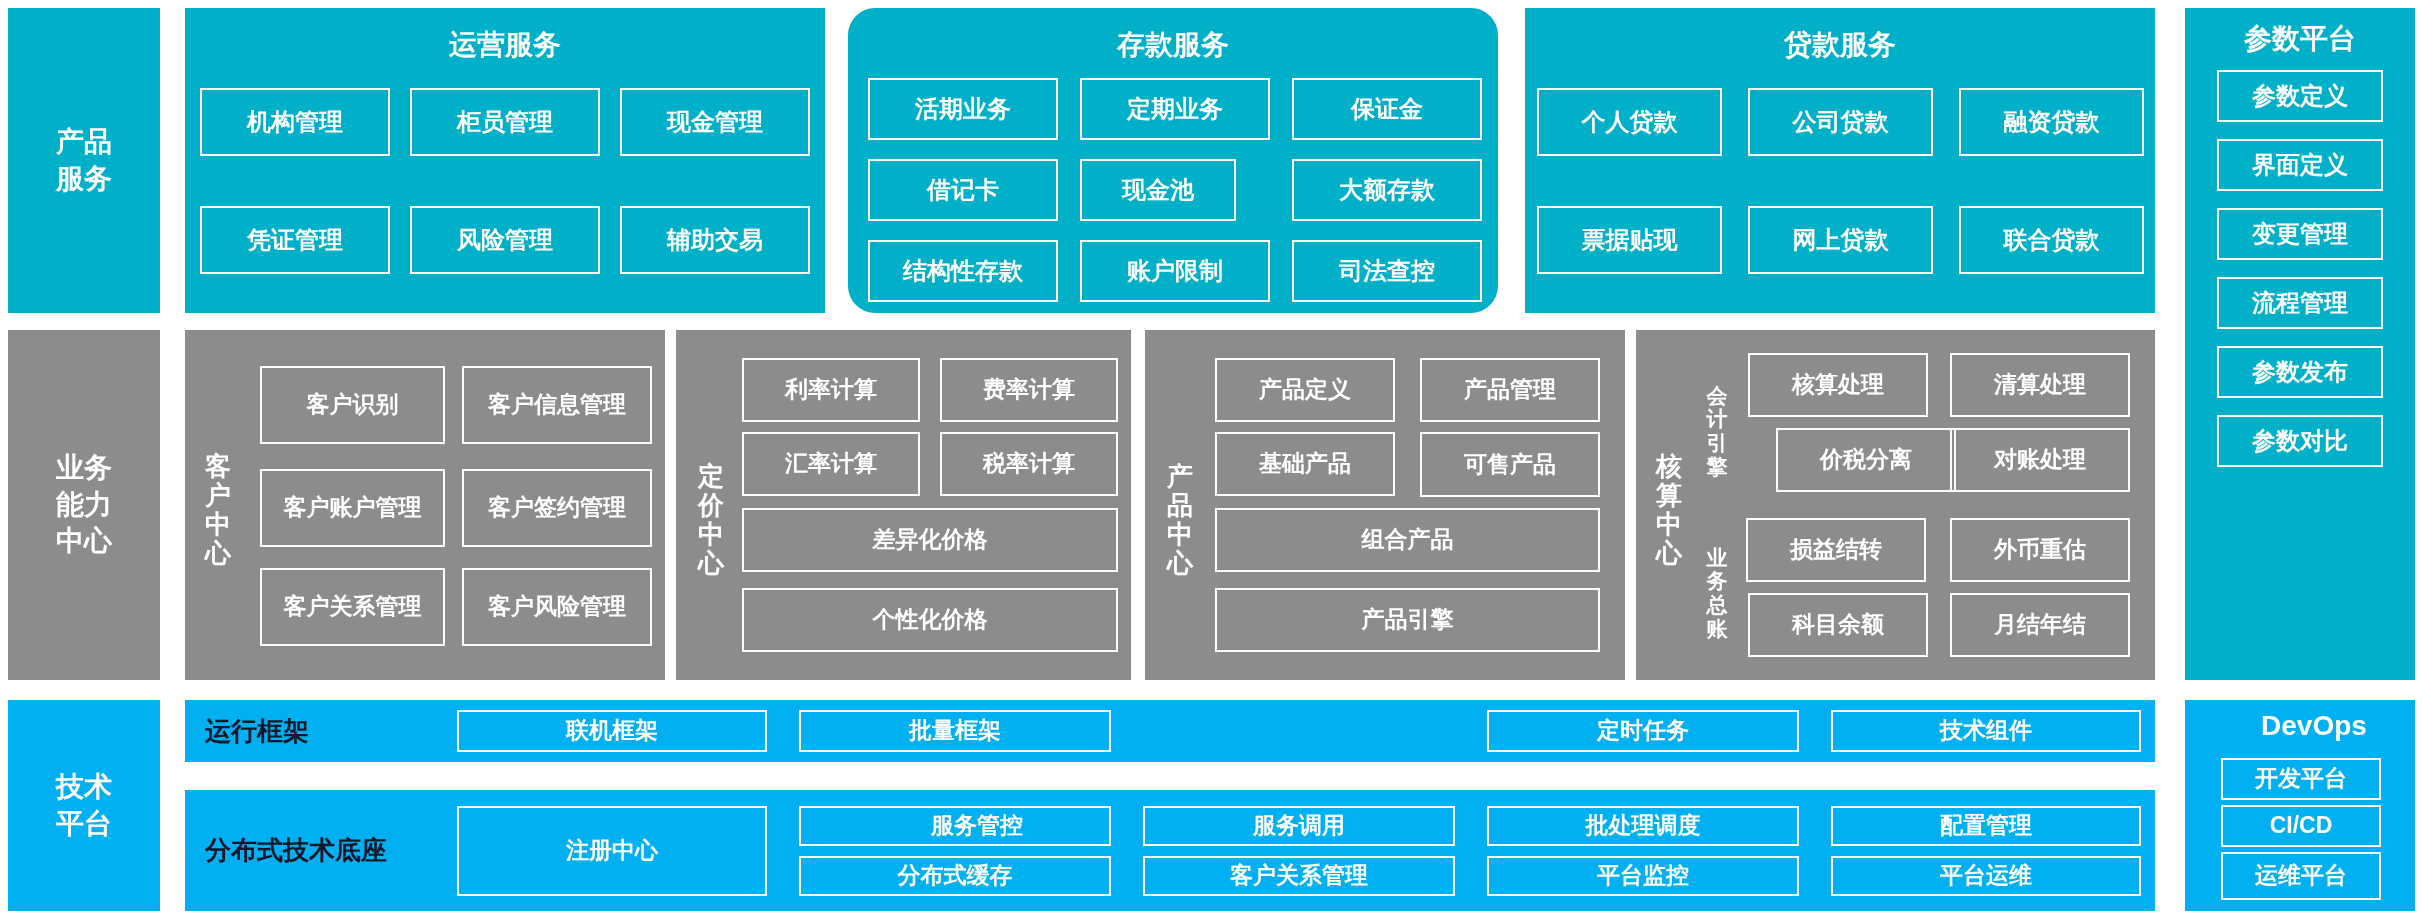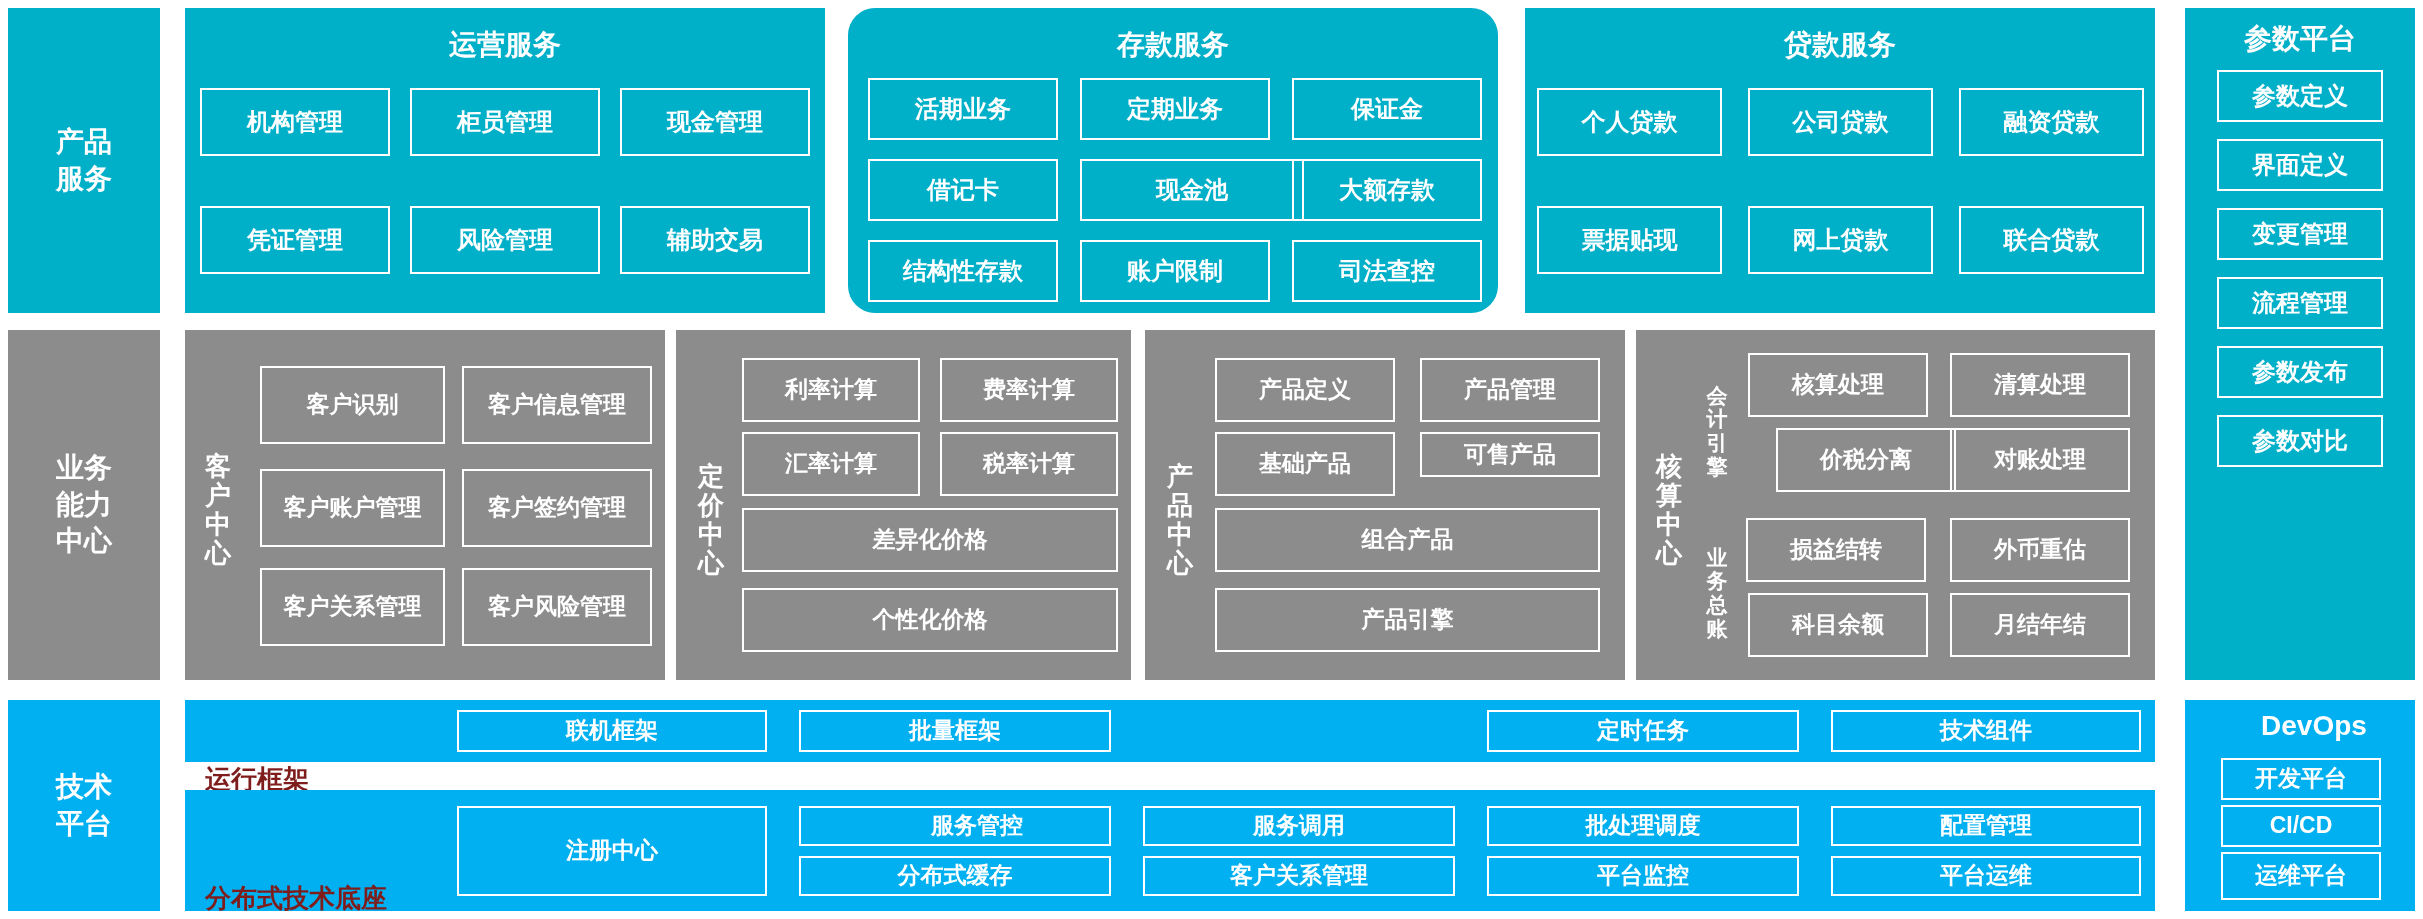--- a/index.html
+++ b/index.html
@@ -68,25 +68,24 @@
     align-items: center;
     justify-content: center;
     text-align: center;
     font-weight: bold;
     line-height: 1.2;
   }
 
   
   .band-label {
     position: absolute;
-    color: #7f1d1d;
-    font-weight: bold;
-    display: flex;
-    align-items: center;
-    margin-top: 48px;
+    color: #0f172a;
+    font-weight: bold;
+    display: flex;
+    align-items: center;
   }
 
   .f28 { font-size: 28px; }
   .f26 { font-size: 26px; }
   .f24 { font-size: 24px; }
   .f23 { font-size: 23px; }
   .f21 { font-size: 21px; }
 </style>
 </head>
 <body>
@@ -105,21 +104,21 @@
     <div class="cell f24" style="left:225px; top:198px; width:190px; height:68px;">风险管理</div>
     <div class="cell f24" style="left:435px; top:198px; width:190px; height:68px;">辅助交易</div>
   </div>
 
   <div class="panel teal" style="left:848px; top:8px; width:650px; height:305px;border-radius:27px;">
     <div class="group-title f28" style="top:18px;">存款服务</div>
     <div class="cell f24" style="left:20px;  top:70px;  width:190px; height:62px;">活期业务</div>
     <div class="cell f24" style="left:232px; top:70px;  width:190px; height:62px;">定期业务</div>
     <div class="cell f24" style="left:444px; top:70px;  width:190px; height:62px;">保证金</div>
     <div class="cell f24" style="left:20px;  top:151px; width:190px; height:62px;">借记卡</div>
-    <div class="cell f24" style="left:232px; top:151px; width:224px; height:62px;">现金池</div>
+    <div class="cell f24" style="left:232px; top:151px; width:156px; height:62px;">现金池</div>
     <div class="cell f24" style="left:444px; top:151px; width:190px; height:62px;">大额存款</div>
     <div class="cell f24" style="left:20px;  top:232px; width:190px; height:62px;">结构性存款</div>
     <div class="cell f24" style="left:232px; top:232px; width:190px; height:62px;">账户限制</div>
     <div class="cell f24" style="left:444px; top:232px; width:190px; height:62px;">司法查控</div>
   </div>
 
   <div class="panel teal" style="left:1525px; top:8px; width:630px; height:305px;">
     <div class="group-title f28" style="top:18px;">贷款服务</div>
     <div class="cell f24" style="left:12px;  top:80px;  width:185px; height:68px;">个人贷款</div>
     <div class="cell f24" style="left:223px; top:80px;  width:185px; height:68px;">公司贷款</div>
@@ -176,21 +175,21 @@
   <div class="panel gray" style="left:1145px; top:330px; width:480px; height:350px;">
     <div class="vlabel f26" style="left:14px; top:110px; width:42px; height:160px;">
       <span>产</span>
       <span>品</span>
       <span>中</span>
       <span>心</span>
     </div>
     <div class="cell f23" style="left:70px;  top:28px;  width:180px; height:64px;">产品定义</div>
     <div class="cell f23" style="left:275px; top:28px;  width:180px; height:64px;">产品管理</div>
     <div class="cell f23" style="left:70px;  top:102px; width:180px; height:64px;">基础产品</div>
-    <div class="cell f23" style="left:275px; top:102px; width:180px; height:45px;">可售产品</div>
+    <div class="cell f23" style="left:275px; top:102px; width:180px; height:65px;">可售产品</div>
     <div class="cell f23" style="left:70px;  top:178px; width:385px; height:64px;">组合产品</div>
     <div class="cell f23" style="left:70px;  top:258px; width:385px; height:64px;">产品引擎</div>
   </div>
 
   <div class="panel gray" style="left:1636px; top:330px; width:519px; height:350px;">
     <div class="vlabel f26" style="left:12px; top:80px; width:42px; height:200px;">
       <span>核</span>
       <span>算</span>
       <span>中</span>
       <span>心</span>

